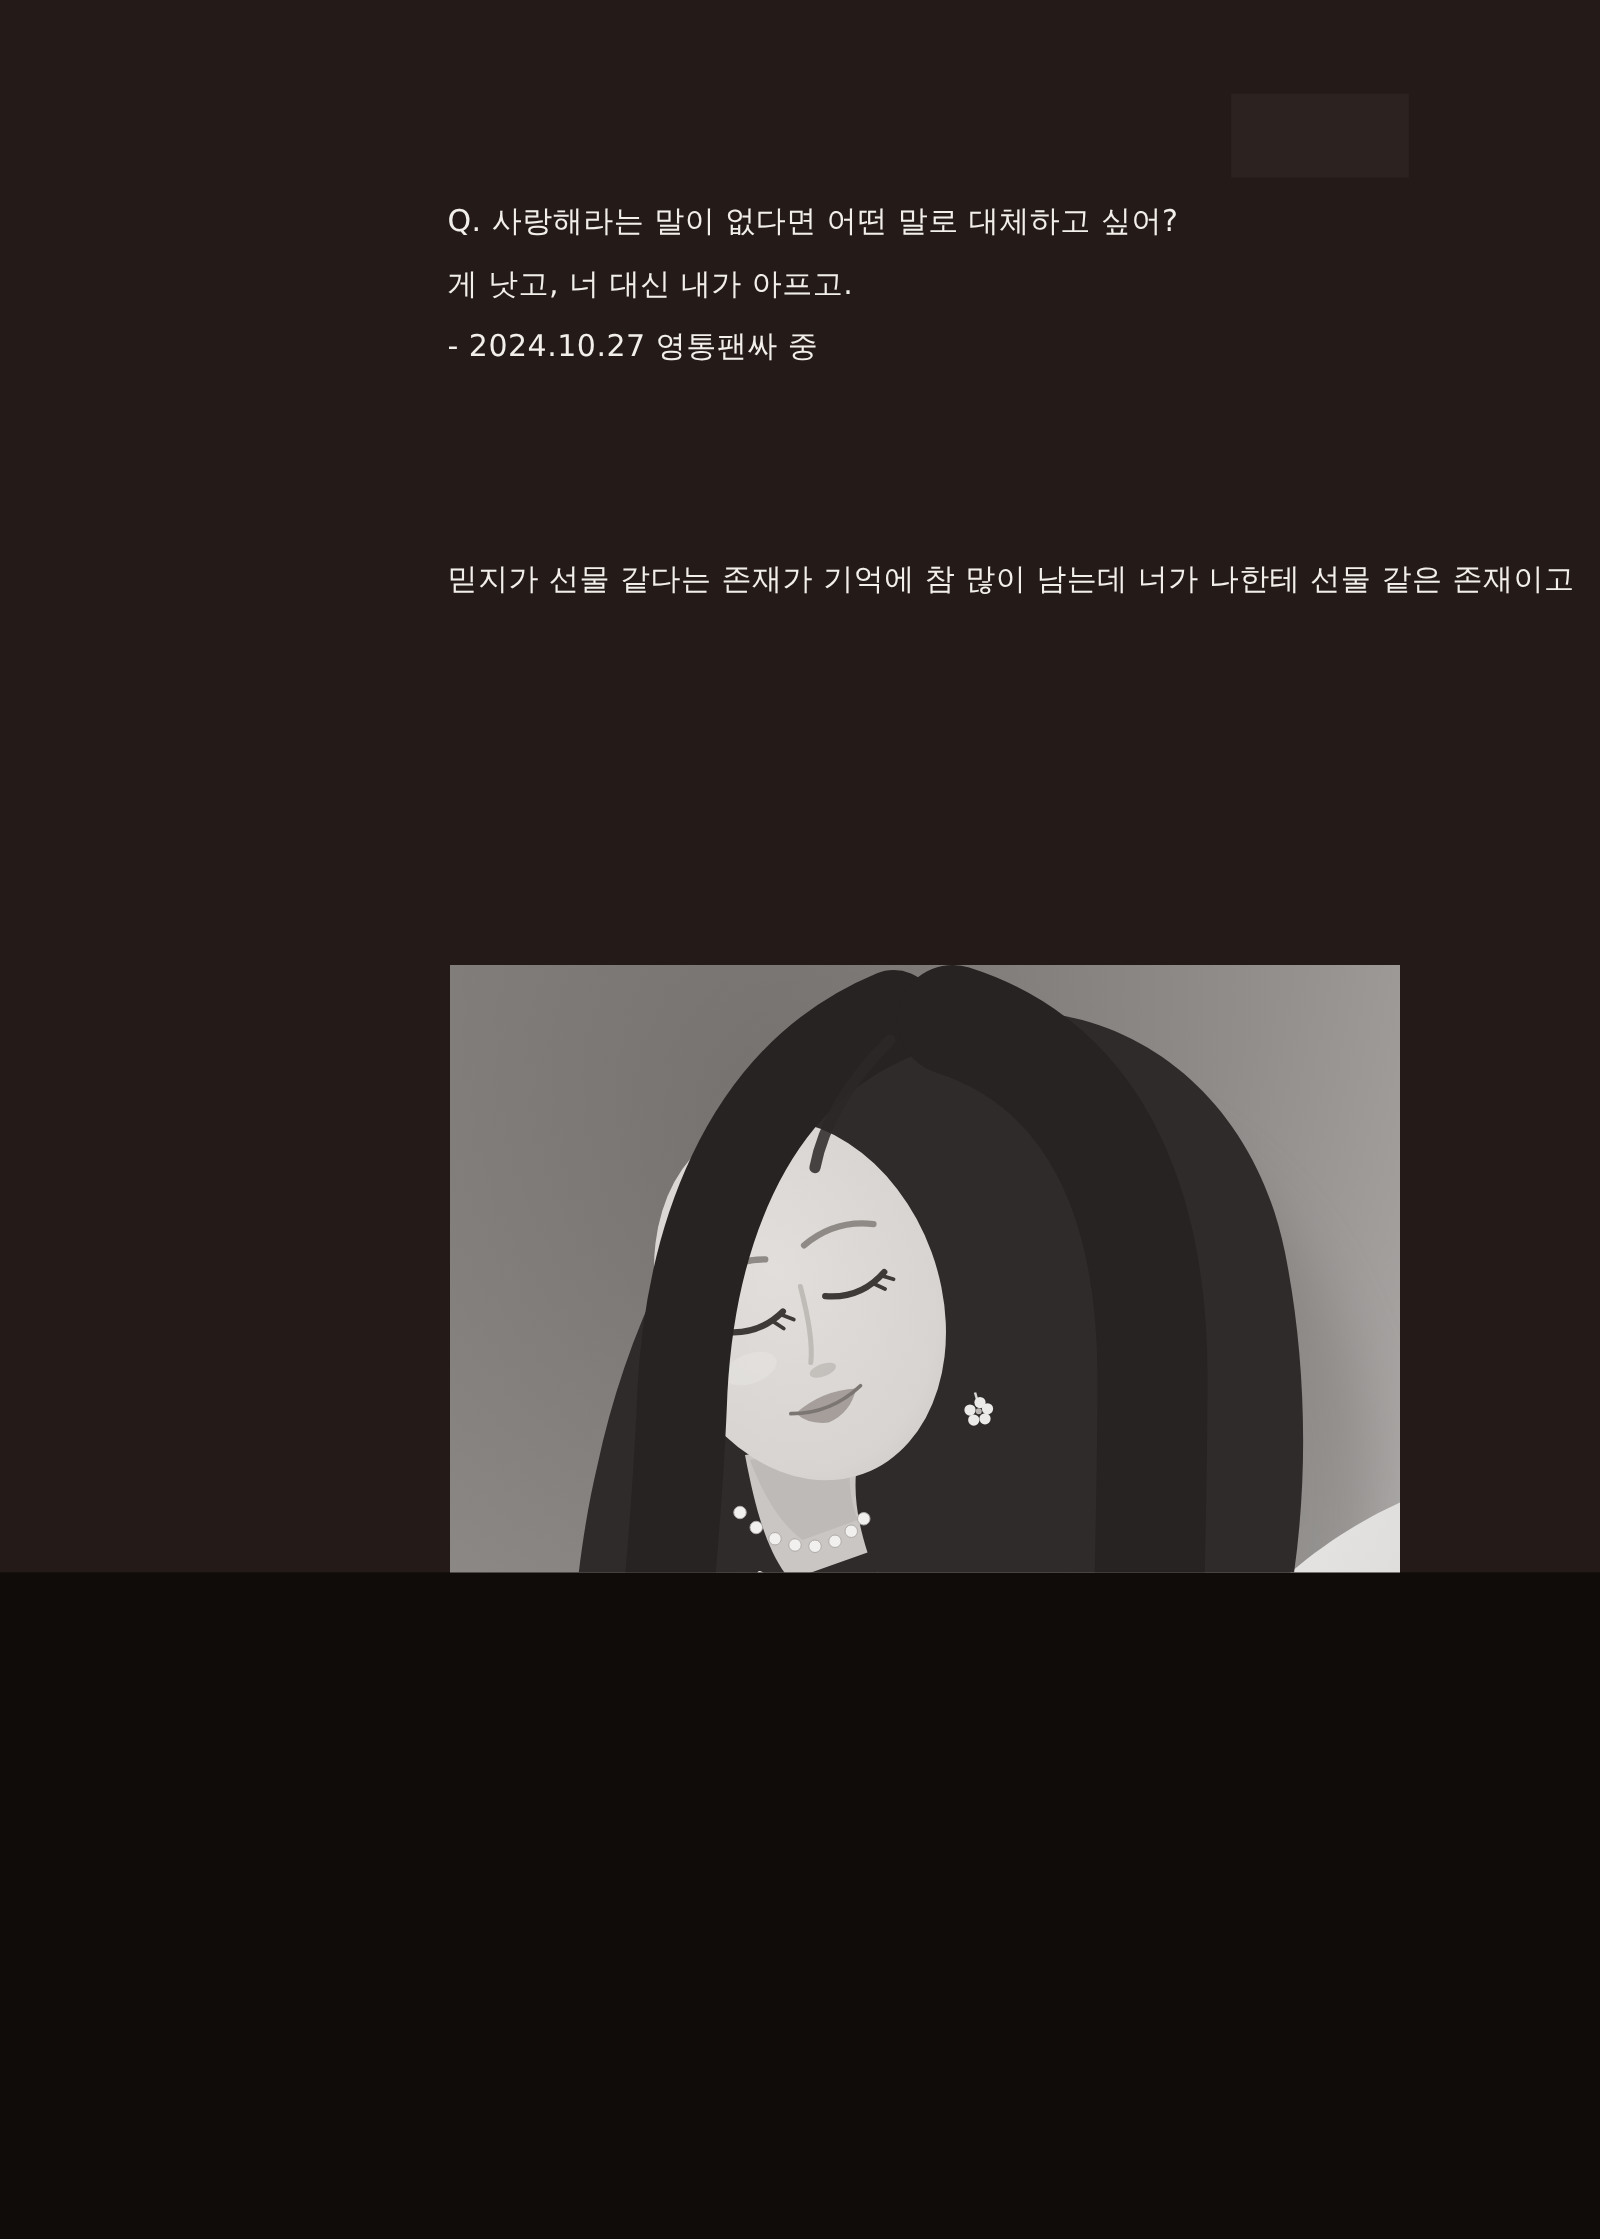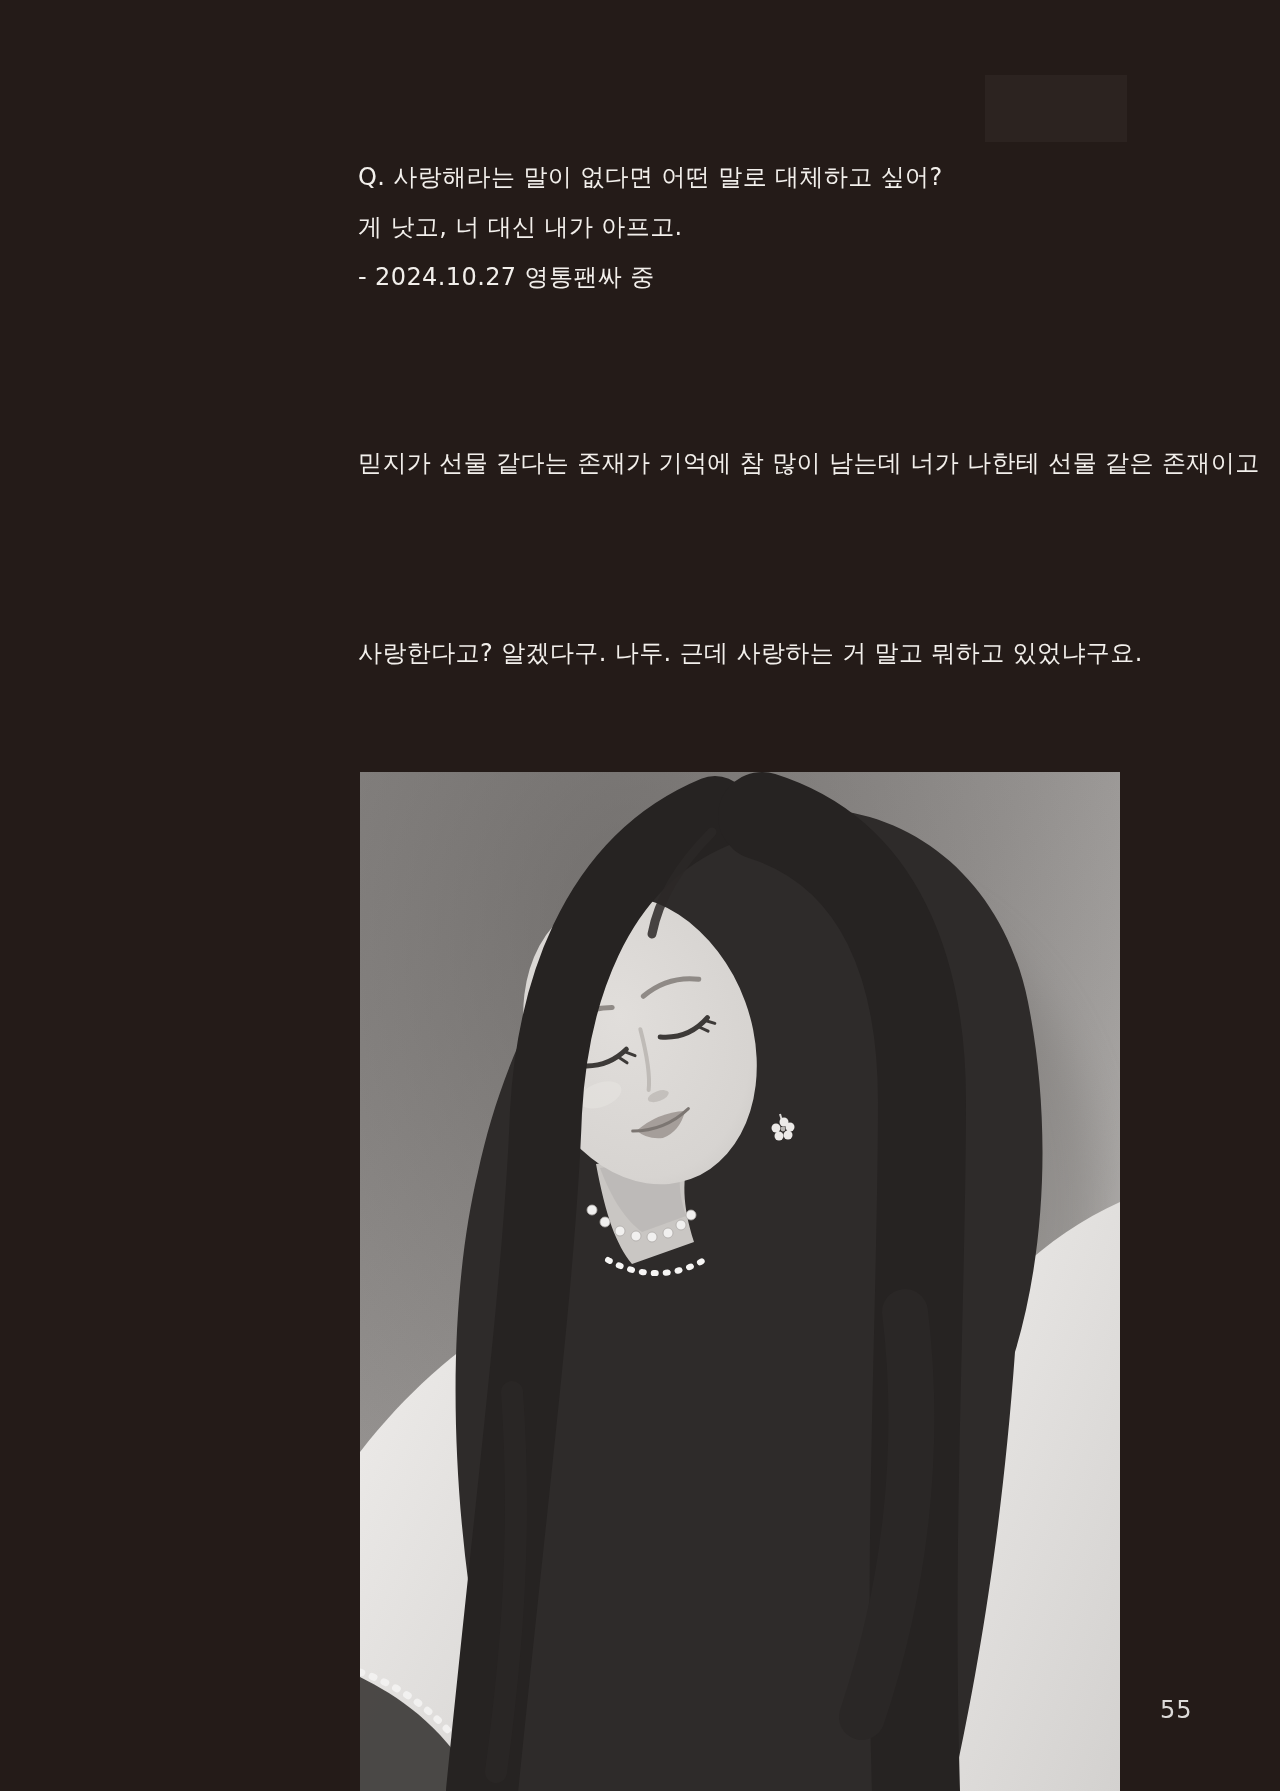--- a/index.html
+++ b/index.html
@@ -1,18 +1,18 @@
 <!DOCTYPE html>
 <html><head>
 <meta charset="utf-8">
 <style>
   html,body{margin:0;padding:0;background:#100c0a;}
   .page{
     position:relative;
-    width:1280px;height:1791px;
+    width:1280px;height:1258px;
     background:#241b18;
     overflow:hidden;
     font-family:"DejaVu Sans","Liberation Sans",sans-serif;
   }
   .bg-patch{
     position:absolute;left:985px;top:75px;width:142px;height:67px;
     background:#2c2320;
   }
   .text-block{
     position:absolute;left:358px;width:700px;
@@ -45,23 +45,20 @@
   <div class="text-block qa-block">
     <div>Q. 사랑해라는 말이 없다면 어떤 말로 대체하고 싶어?</div>
     <div>게 낫고, 너 대신 내가 아프고.</div>
     <div>- 2024.10.27 영통팬싸 중</div>
   </div>
 
   <div class="text-block message-block">
     <div>믿지가 선물 같다는 존재가 기억에 참 많이 남는데 너가 나한테 선물 같은 존재이고</div>
   </div>
 
-  <div class="text-block quote-block">
-    <div>사랑한다고? 알겠다구. 나두. 근데 사랑하는 거 말고 뭐하고 있었냐구요.</div>
-  </div>
 
   <figure class="photo" role="img" aria-label="Black-and-white selfie portrait of a woman with long dark hair, head tilted, eyes closed, soft smile, wearing a white lace-trimmed cardigan, beaded necklace and a small flower earring">
     <svg viewBox="0 0 760 1019" xmlns="http://www.w3.org/2000/svg">
       <defs>
         <linearGradient id="bgGrad" x1="0" y1="0" x2="1" y2="1">
           <stop offset="0" stop-color="#8e8b89"></stop>
           <stop offset="0.45" stop-color="#9b9896"></stop>
           <stop offset="1" stop-color="#bcbab8"></stop>
         </linearGradient>
         <radialGradient id="vign" cx="0.35" cy="0.14" r="0.7">

